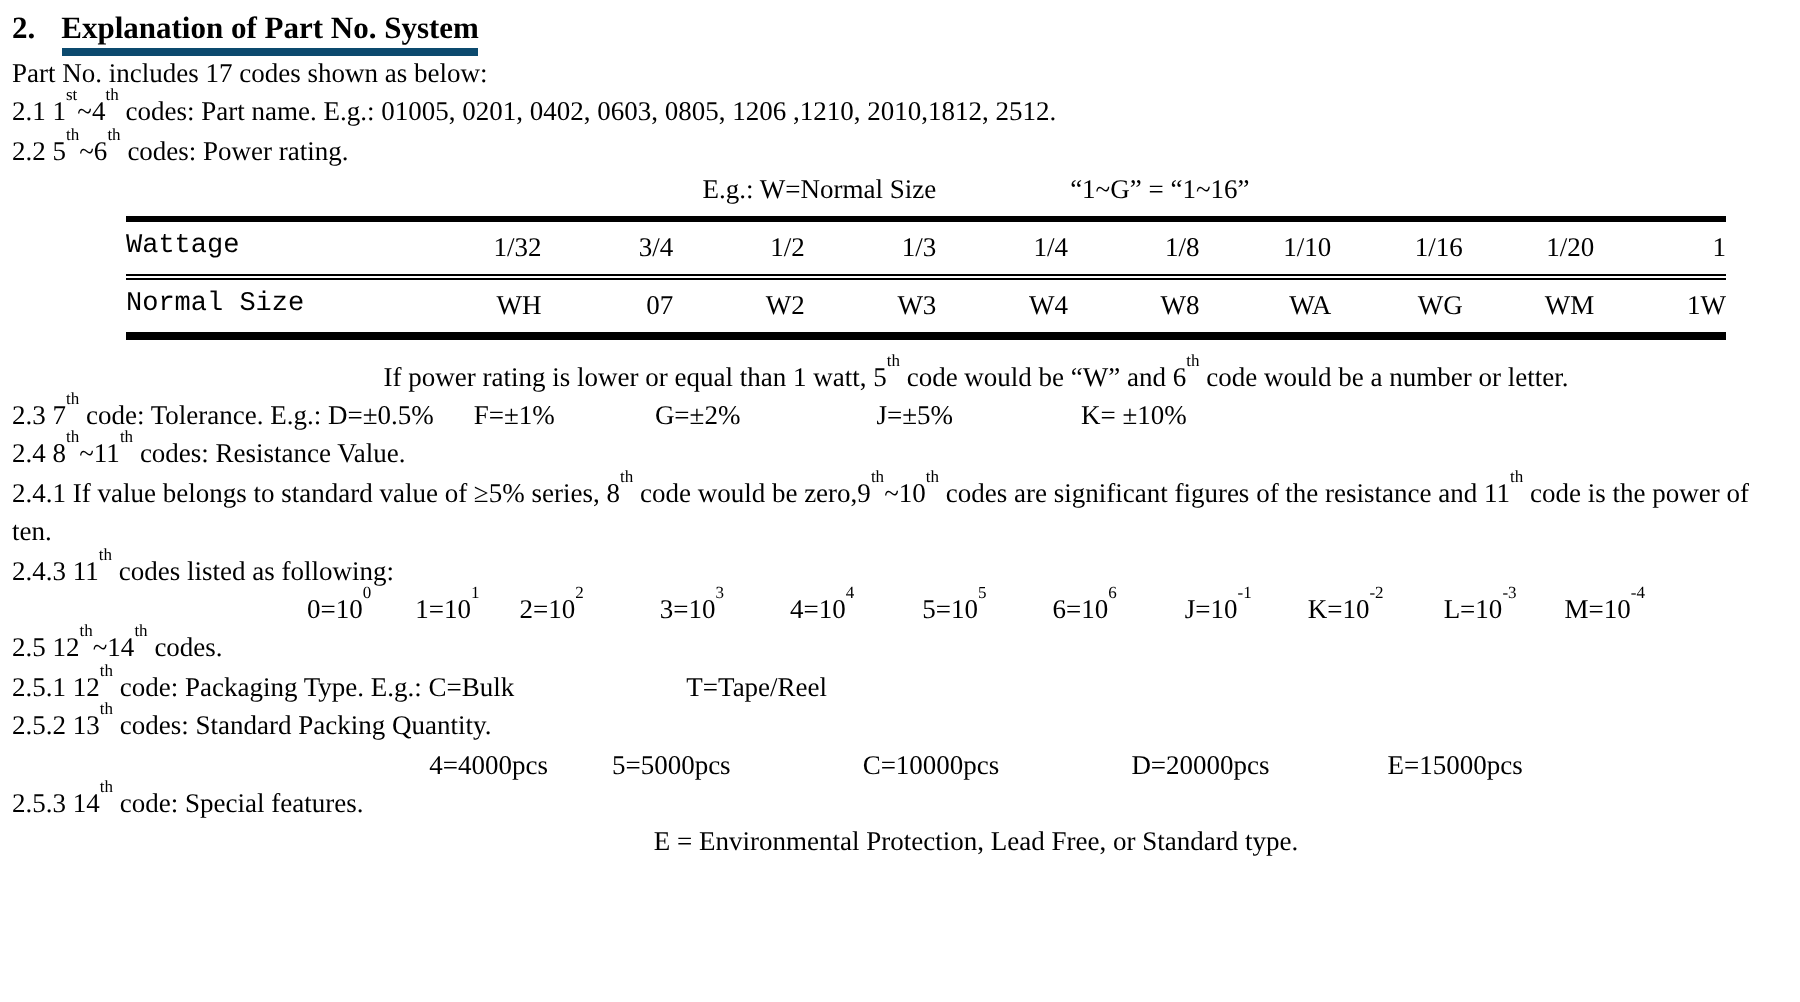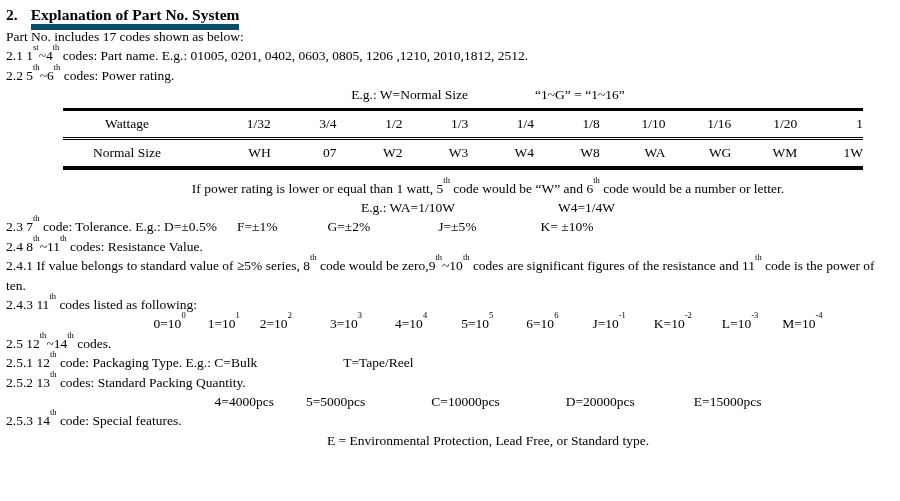--- a/index.html
+++ b/index.html
@@ -2,34 +2,34 @@
 <html><head>
 <meta charset="utf-8">
 <style>
   html,body { margin:0; padding:0; }
   body {
     width:900px; height:501px; background:#ffffff; overflow:hidden;
     font-family:"Liberation Serif", serif; font-size:13.5px; color:#000;
   }
   .doc { padding:4px 6px 0 6px; }
   .title-line { font-size:15.5px; font-weight:bold; height:23px; line-height:21px; }
-  .h-text { margin-left:13px; display:inline-block; border-bottom:6px solid #0c4a6e; line-height:18px; }
+  .h-text { margin-left:13px; display:inline-block; border-bottom:4px solid #0c4a6e; line-height:18px; }
   .line { line-height:19.4px; height:19.4px; white-space:pre; }
   .line.wrap { white-space:normal; height:auto; }
   .line.indent-1 { padding-left:76px;text-align:center; }
   sup { font-size:8.5px; line-height:0; position:relative; top:-4.5px; }
   .gap { display:inline-block; height:1px; }
   table.power {
     border-collapse:collapse; table-layout:fixed; width:800px;
     margin:3px 0 9px 57px;
     border-top:3px solid #000; border-bottom:4px solid #000;
   }
   table.power tr:first-child td { border-bottom:3px double #000; }
   table.power td { height:26px; text-align:right; padding:0; }
-  table.power td.row-label { width:128px; text-align:center; padding-right:14px; }
+  table.power td.row-label { width:128px; text-align:left; padding-right:14px;font-family:Liberation Mono, monospace; }
 </style>
 </head>
 <body>
 
 <div class="doc">
   <div class="title-line">
     <span class="h-num">2.</span><span class="h-text">Explanation of Part No. System</span>
   </div>
 
   <div>
@@ -65,21 +65,20 @@
           <td>WA</td>
           <td>WG</td>
           <td>WM</td>
           <td>1W</td>
         </tr>
       </tbody>
   </table>
 
   <div>
       <div class="line indent-1"><span>If power rating is lower or equal than 1 watt, 5</span><sup>th</sup><span> code would be “W” and 6</span><sup>th</sup><span> code would be a number or letter.</span></div>
-      <div class="line indent-1"><span>E.g.: WA=1/10W</span><span class="gap" style="width: 103px;"></span><span>W4=1/4W</span></div>
       <div class="line"><span>2.3 7</span><sup>th</sup><span> code: Tolerance. E.g.: D=±0.5%</span><span class="gap" style="width: 20px;"></span><span>F=±1%</span><span class="gap" style="width: 50px;"></span><span>G=±2%</span><span class="gap" style="width: 68px;"></span><span>J=±5%</span><span class="gap" style="width: 64px;"></span><span>K= ±10%</span></div>
       <div class="line"><span>2.4 8</span><sup>th</sup><span>~11</span><sup>th</sup><span> codes: Resistance Value.</span></div>
       <div class="line wrap"><span>2.4.1 If value belongs to standard value of ≥5% series, 8</span><sup>th</sup><span> code would be zero,9</span><sup>th</sup><span>~10</span><sup>th</sup><span> codes are significant figures of the resistance and 11</span><sup>th</sup><span> code is the power of ten.</span></div>
       <div class="line"><span>2.4.3 11</span><sup>th</sup><span> codes listed as following:</span></div>
       <div class="line indent-1"><span>0=10</span><sup>0</sup><span class="gap" style="width: 22px;"></span><span>1=10</span><sup>1</sup><span class="gap" style="width: 20px;"></span><span>2=10</span><sup>2</sup><span class="gap" style="width: 38px;"></span><span>3=10</span><sup>3</sup><span class="gap" style="width: 33px;"></span><span>4=10</span><sup>4</sup><span class="gap" style="width: 34px;"></span><span>5=10</span><sup>5</sup><span class="gap" style="width: 33px;"></span><span>6=10</span><sup>6</sup><span class="gap" style="width: 34px;"></span><span>J=10</span><sup>-1</sup><span class="gap" style="width: 28px;"></span><span>K=10</span><sup>-2</sup><span class="gap" style="width: 30px;"></span><span>L=10</span><sup>-3</sup><span class="gap" style="width: 24px;"></span><span>M=10</span><sup>-4</sup></div>
       <div class="line"><span>2.5 12</span><sup>th</sup><span>~14</span><sup>th</sup><span> codes.</span></div>
       <div class="line"><span>2.5.1 12</span><sup>th</sup><span> code: Packaging Type. E.g.: C=Bulk</span><span class="gap" style="width: 86px;"></span><span>T=Tape/Reel</span></div>
       <div class="line"><span>2.5.2 13</span><sup>th</sup><span> codes: Standard Packing Quantity.</span></div>
       <div class="line indent-1"><span>4=4000pcs</span><span class="gap" style="width: 32px;"></span><span>5=5000pcs</span><span class="gap" style="width: 66px;"></span><span>C=10000pcs</span><span class="gap" style="width: 66px;"></span><span>D=20000pcs</span><span class="gap" style="width: 59px;"></span><span>E=15000pcs</span></div>
       <div class="line"><span>2.5.3 14</span><sup>th</sup><span> code: Special features.</span></div>

